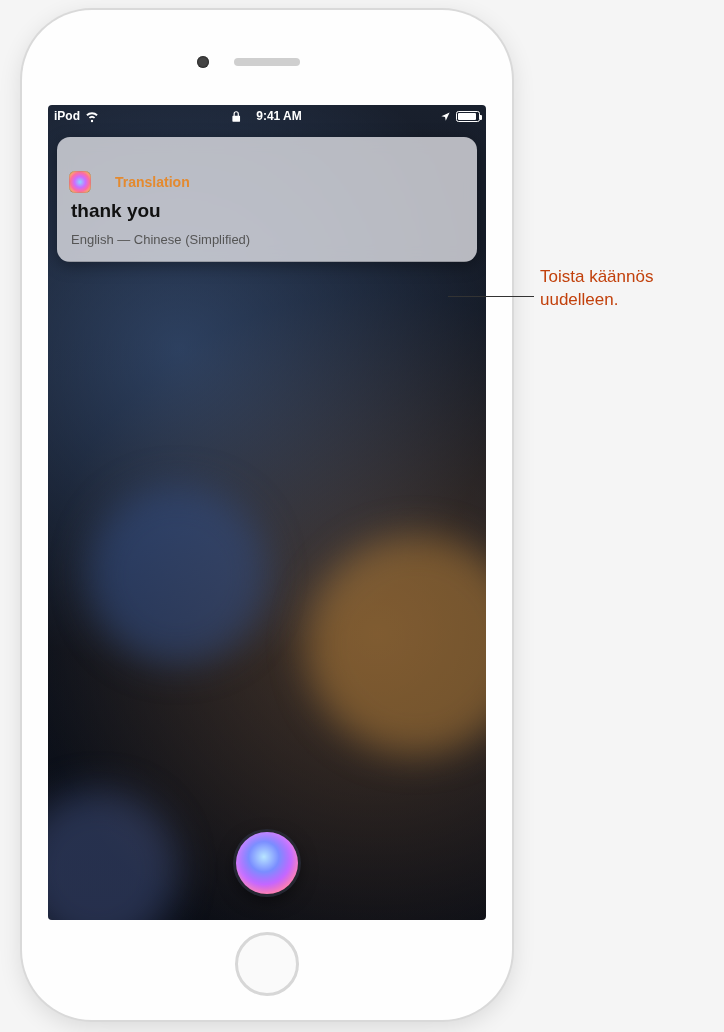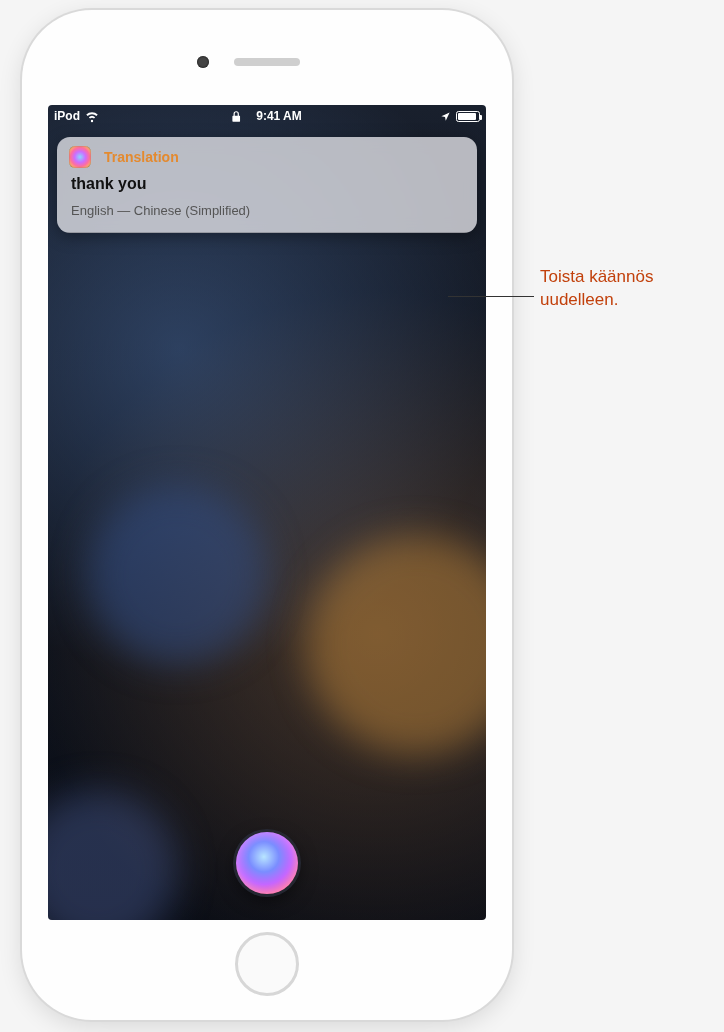--- a/index.html
+++ b/index.html
@@ -83,33 +83,34 @@
   .card {
     position:absolute; left:9px; right:9px; top:32px;
     background: rgba(230,230,235,.78);
     backdrop-filter: blur(8px);
     border-radius:13px;
     box-shadow: 0 4px 16px rgba(0,0,0,.35);
     color:#000;
     overflow:hidden;
   }
   .card-header {
-    display:flex; align-items:center; gap:13px;
+    display:flex; align-items:center; gap:24px;
     padding:9px 12px 7px 12px;
+    margin-top:25px;
   }
   .siri-chip {
     width:22px; height:22px; border-radius:6px;
     background: radial-gradient(circle at 50% 50%, #8ad7ff 0%, #cc6dff 35%, #ff6d9e 60%, #ffb56d 80%, #222 100%);
     box-shadow: inset 0 0 2px rgba(0,0,0,.4);
   }
   .card-title {
     color:#e48a2f; font-size:14px; font-weight:600;
   }
   .card-body { padding: 0 14px 4px 14px; }
-  .src-phrase { font-size:16px; font-weight:700; color:#111; }
+  .src-phrase { font-size:19px; font-weight:700; color:#111; }
   .lang-pair  { font-size:13px; color:#555; margin-top:10px; }
   .divider { height:1px; background:rgba(0,0,0,.18); margin:10px 0 0 0; }
   .result-row {
     display:flex; align-items:center; justify-content:space-between;
     padding:10px 8px 13px 14px;
   }
   .result-text { font-size:15px; color:#333; }
   .play-btn {
     width:30px; height:30px; display:flex; align-items:center; justify-content:center;
     border-radius:6px;

